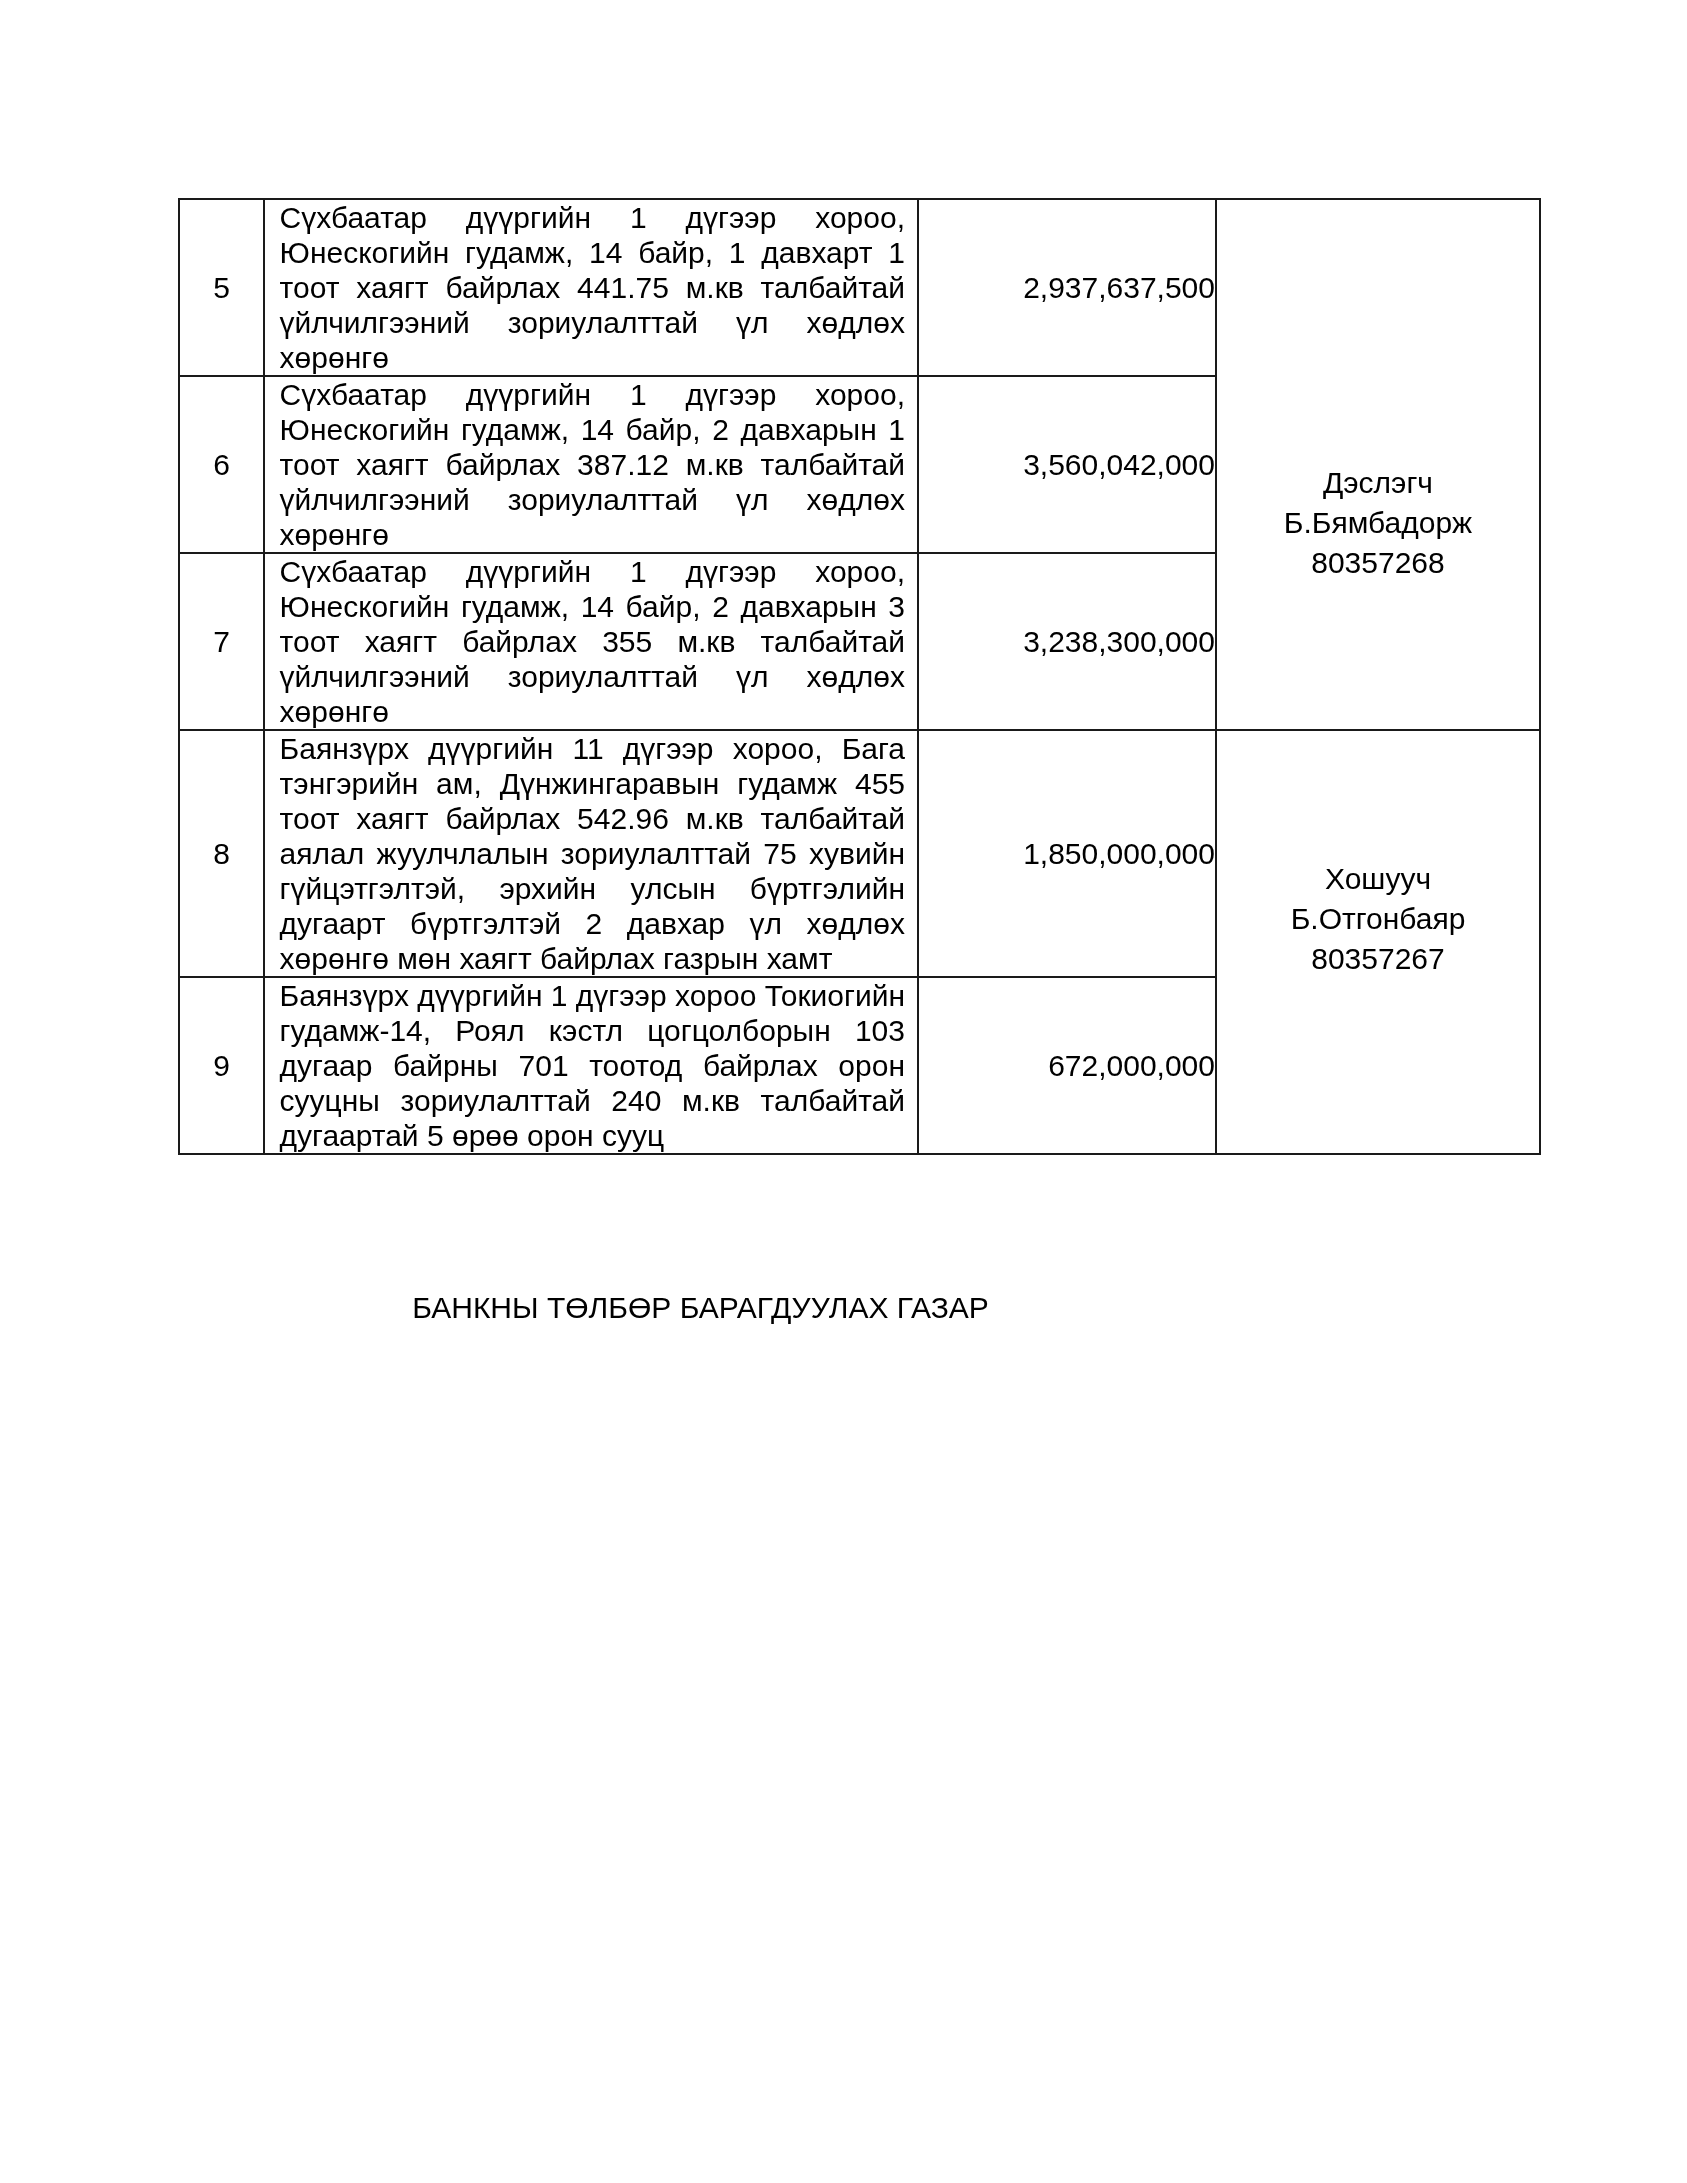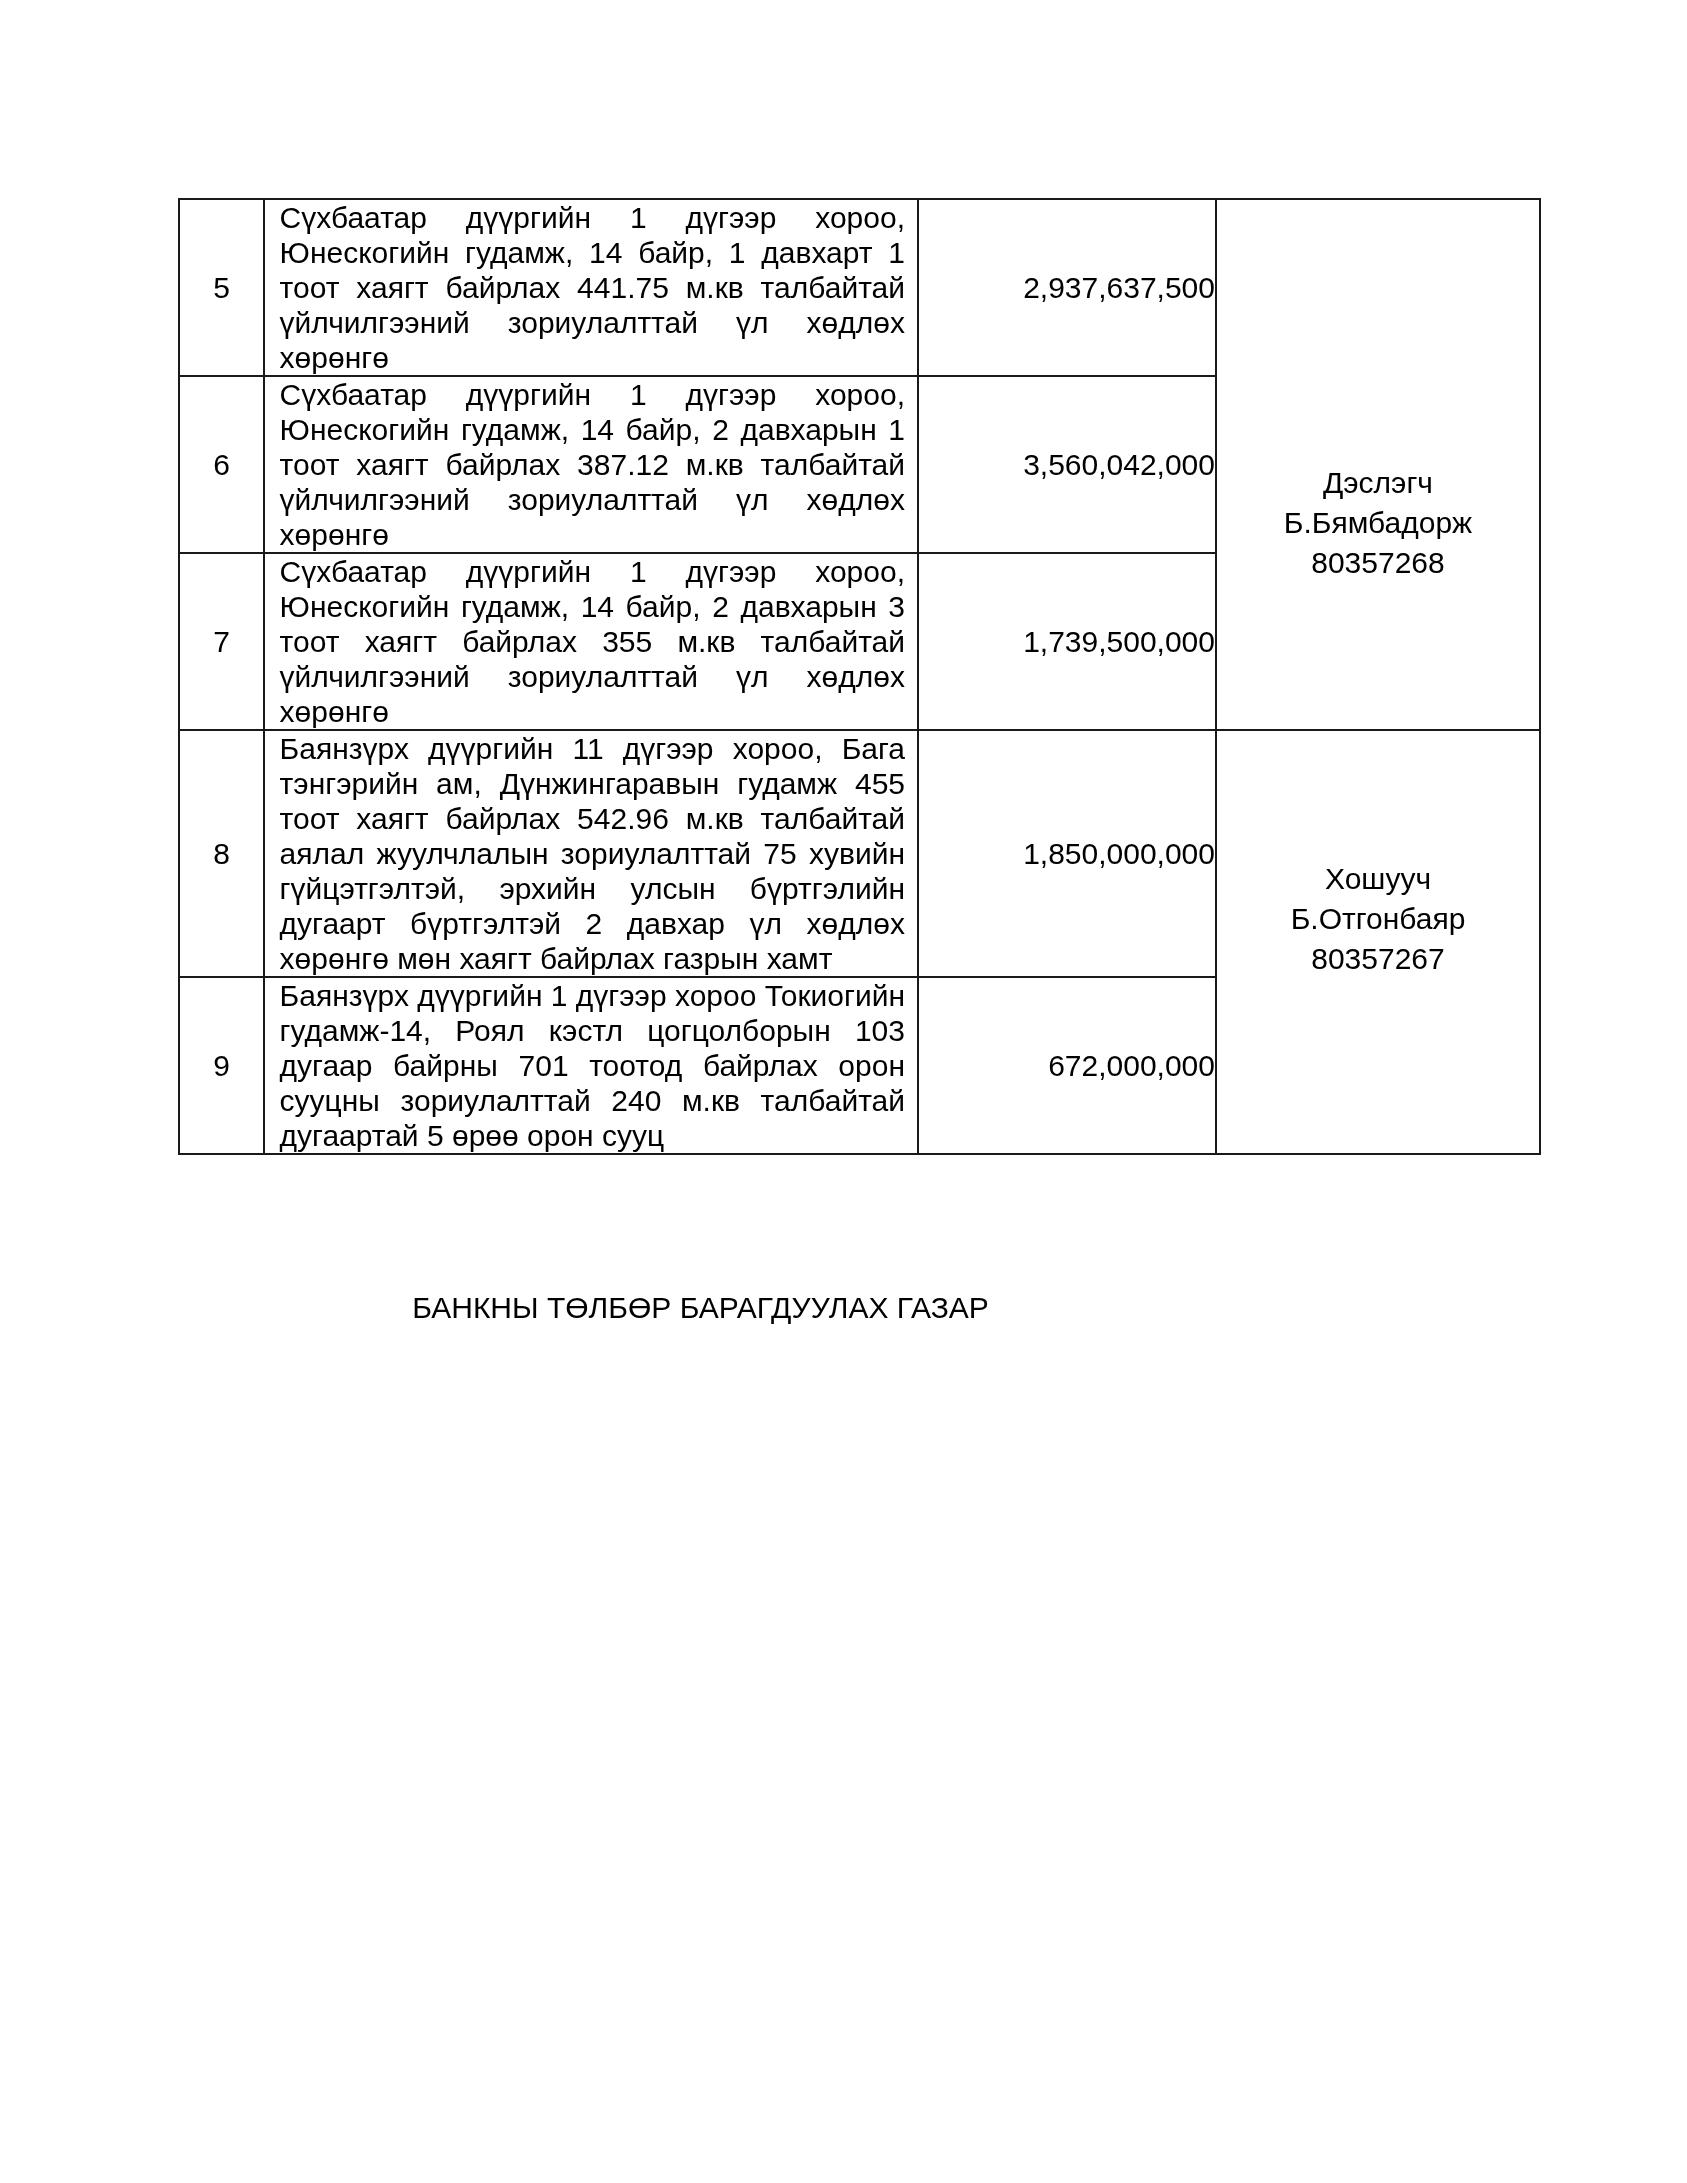--- a/index.html
+++ b/index.html
@@ -100,21 +100,21 @@
         </td>
       </tr>
       <tr class="r6">
         <td class="no">6</td>
         <td class="desc">Сүхбаатар дүүргийн 1 дүгээр хороо, Юнескогийн гудамж, 14 байр, 2 давхарын 1 тоот хаягт байрлах 387.12 м.кв талбайтай үйлчилгээний зориулалттай үл хөдлөх хөрөнгө</td>
         <td class="price">3,560,042,000</td>
       </tr>
       <tr class="r7">
         <td class="no">7</td>
         <td class="desc">Сүхбаатар дүүргийн 1 дүгээр хороо, Юнескогийн гудамж, 14 байр, 2 давхарын 3 тоот хаягт байрлах 355 м.кв талбайтай үйлчилгээний зориулалттай үл хөдлөх хөрөнгө</td>
-        <td class="price">1,739,500,000</td>
+        <td class="price">3,238,300,000</td>
       </tr>
       <tr class="r8">
         <td class="no">8</td>
         <td class="desc">Баянзүрх дүүргийн 11 дүгээр хороо, Бага тэнгэрийн ам, Дүнжингаравын гудамж 455 тоот хаягт байрлах 542.96 м.кв талбайтай аялал жуулчлалын зориулалттай 75 хувийн гүйцэтгэлтэй, эрхийн улсын бүртгэлийн дугаарт бүртгэлтэй 2 давхар үл хөдлөх хөрөнгө мөн хаягт байрлах газрын хамт</td>
         <td class="price">1,850,000,000</td>
         <td class="contact c2" rowspan="2">
           <span class="contact-line">Хошууч</span>
           <span class="contact-line">Б.Отгонбаяр</span>
           <span class="contact-line">80357267</span>
         </td>

